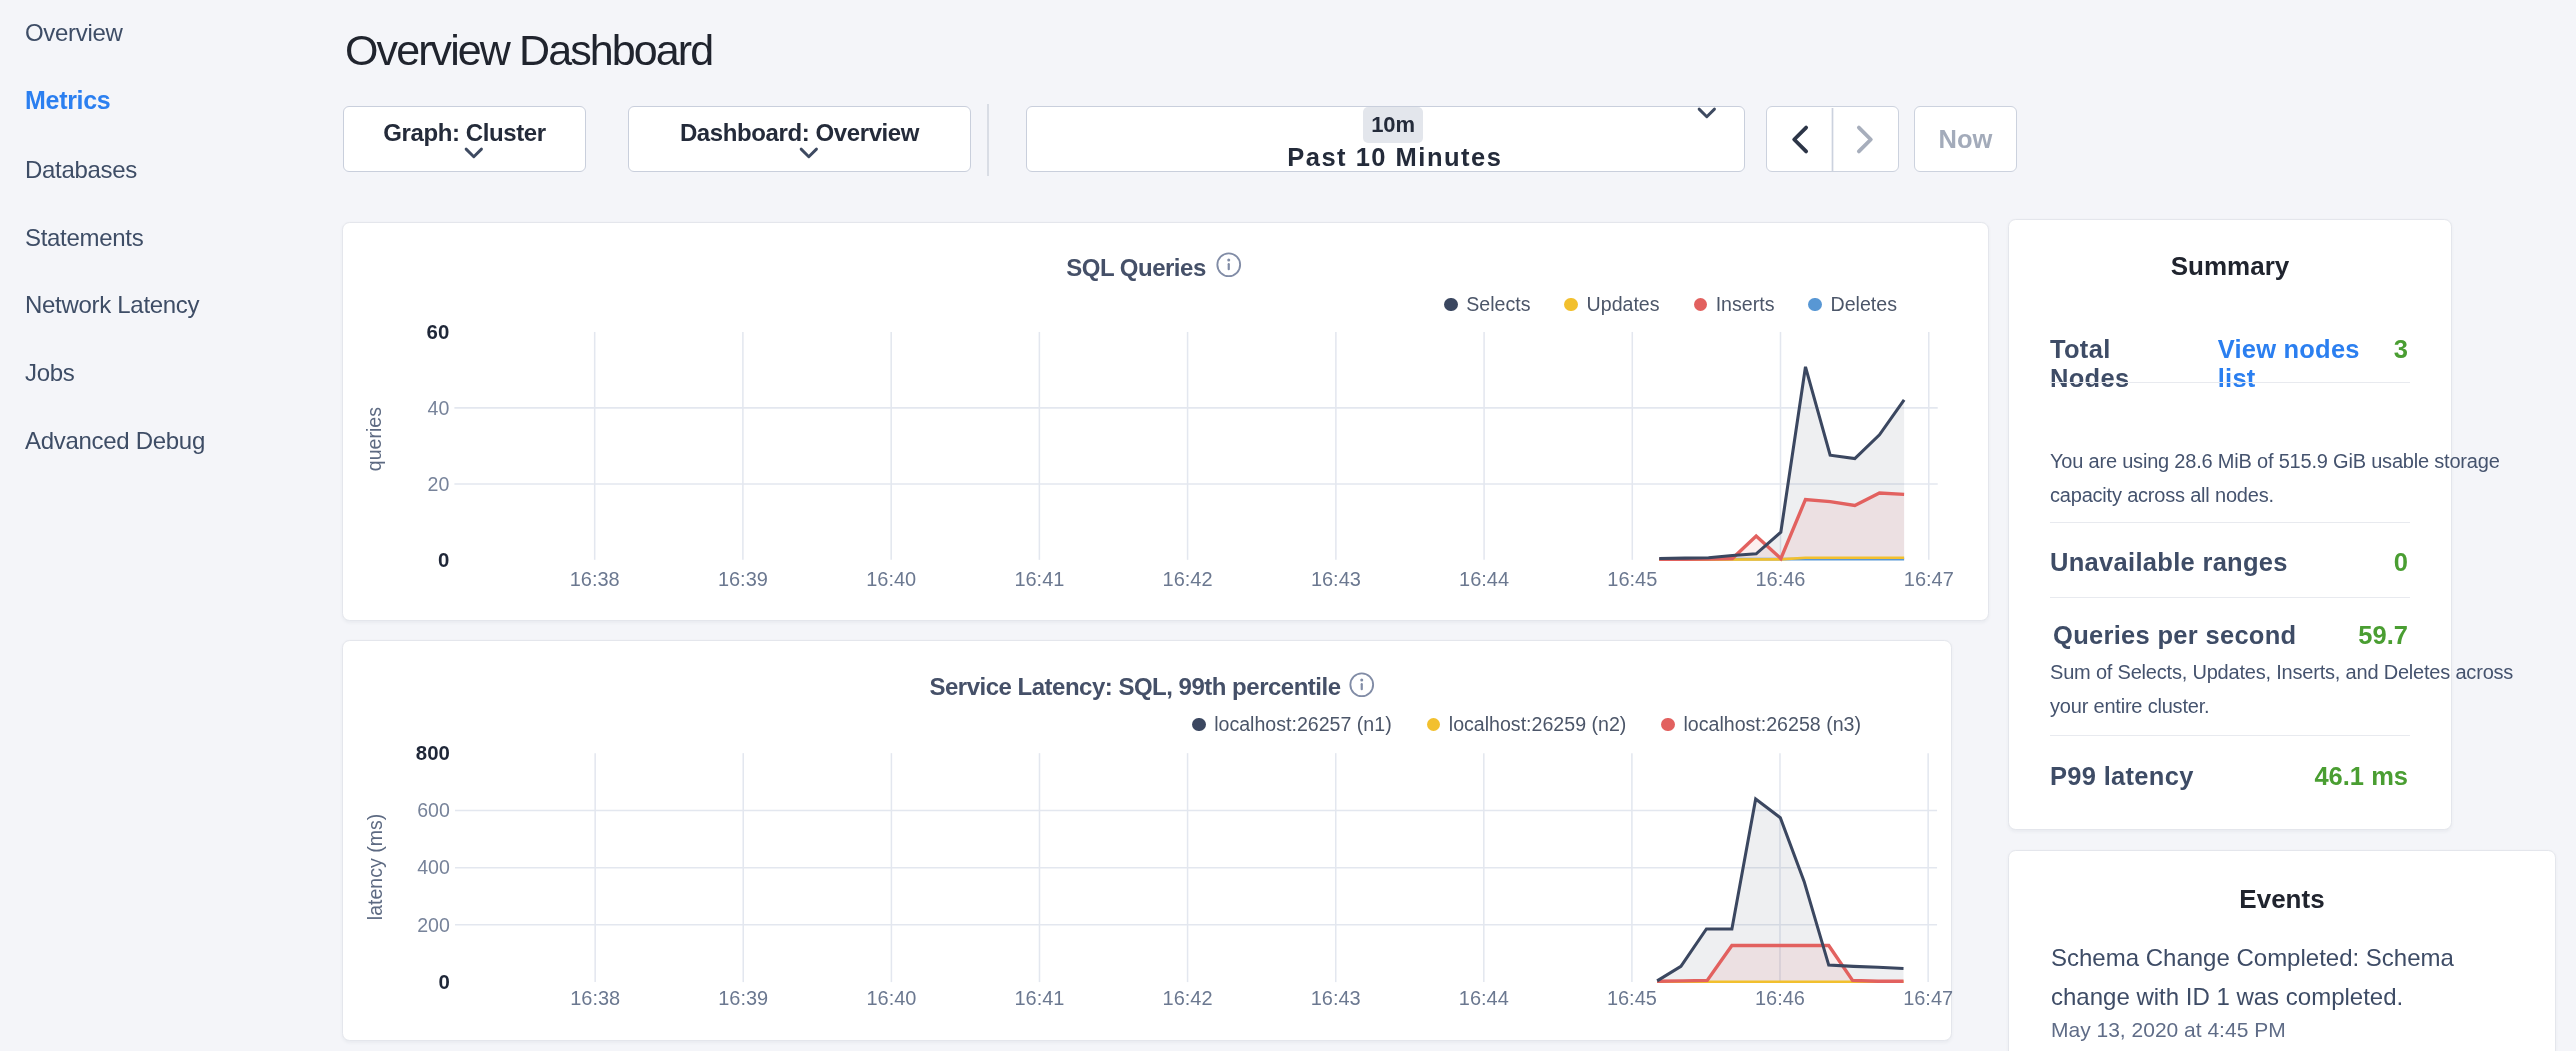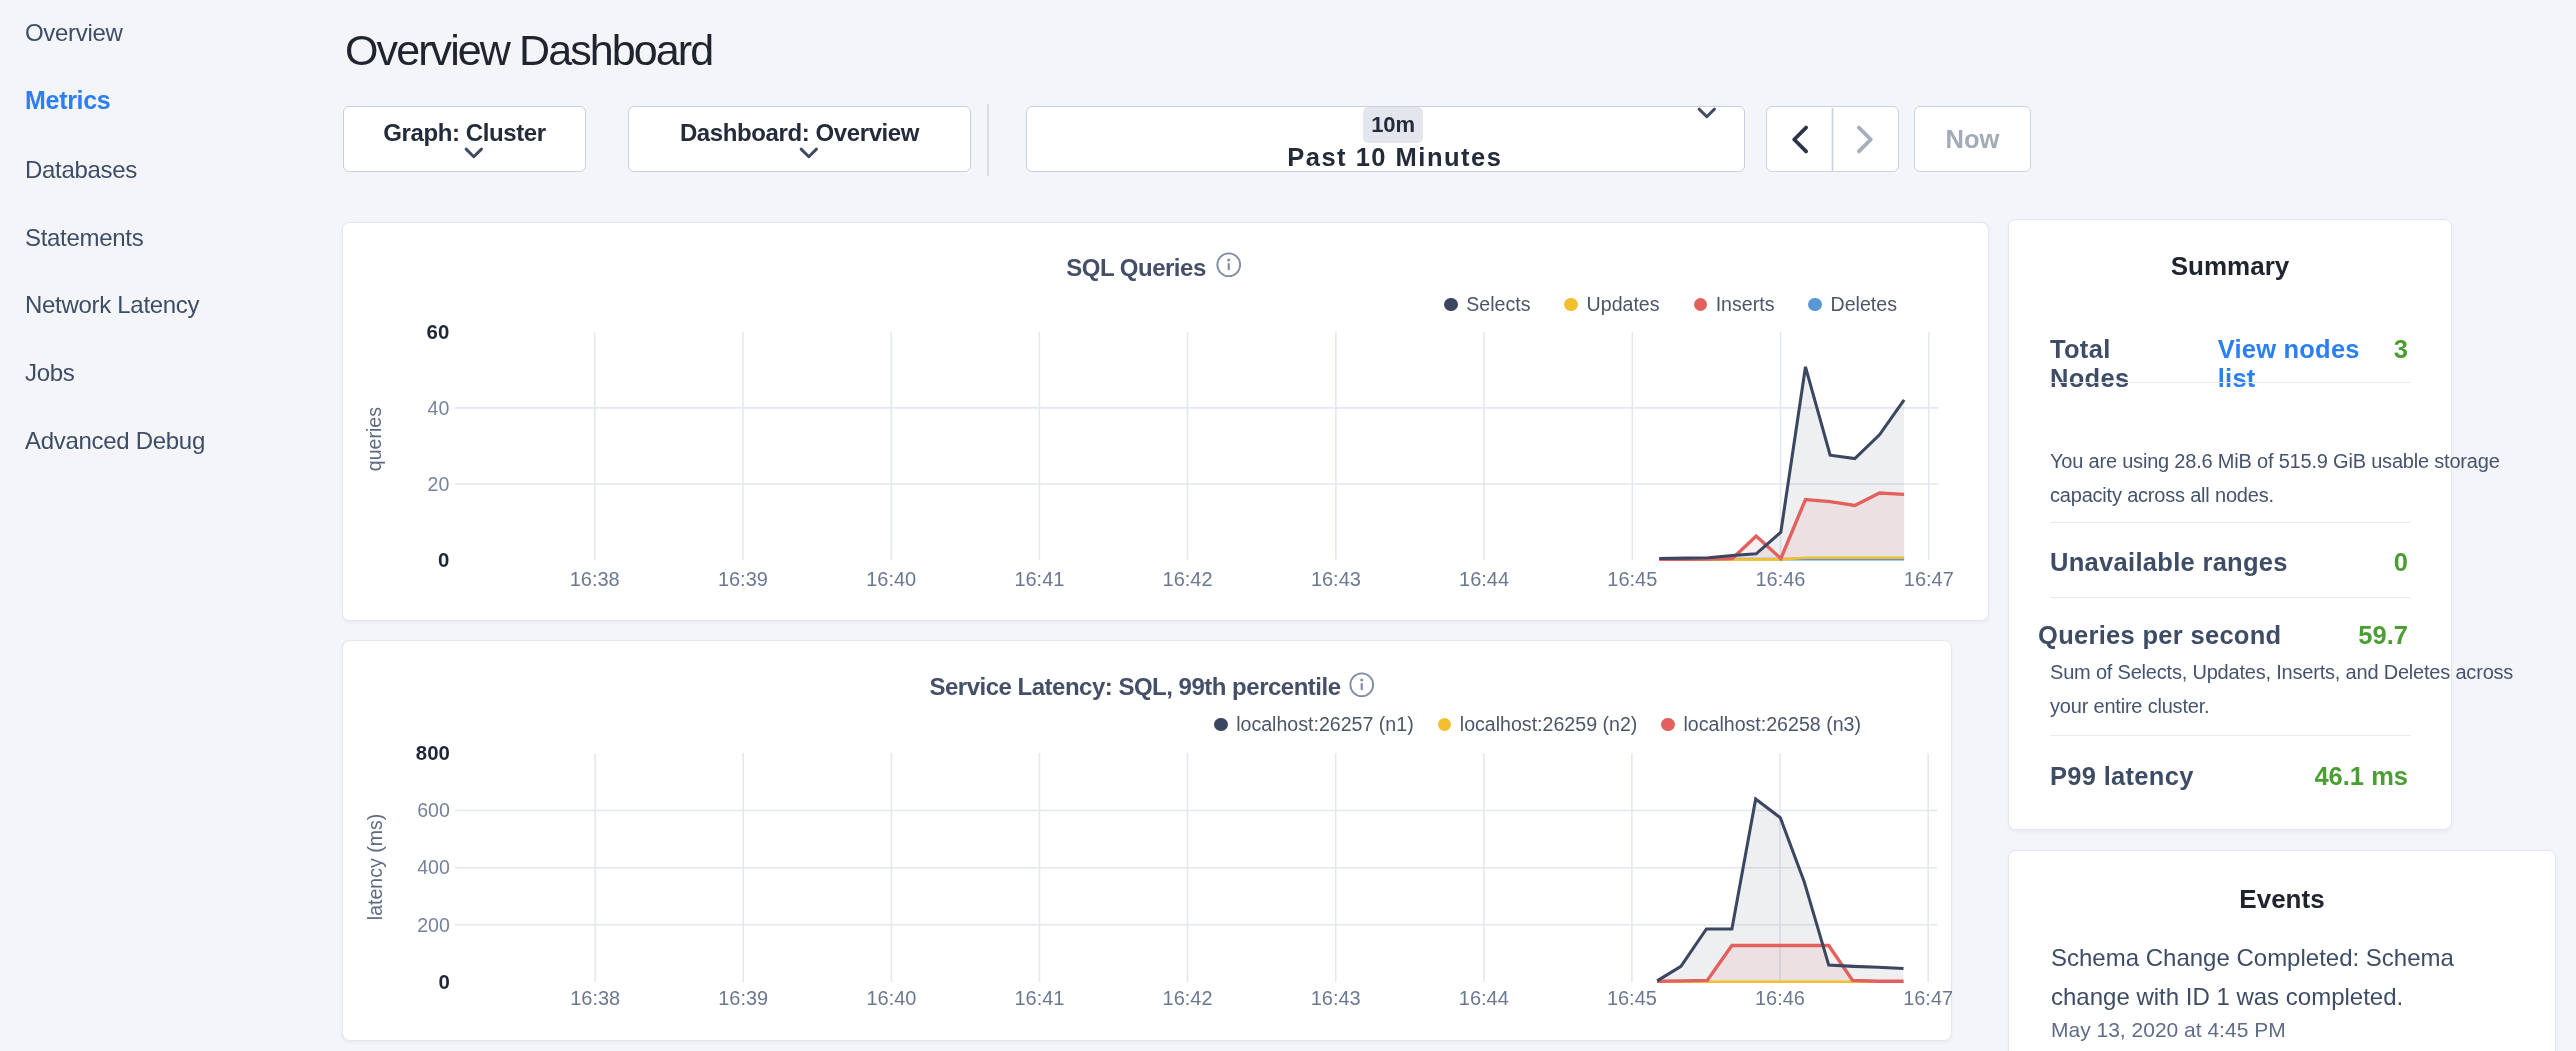--- a/index.html
+++ b/index.html
@@ -44,21 +44,21 @@
       </svg>
     </span>
 </div>
 <div class="btn" style="left:1766px;top:106px;width:133px;height:66px;border-color:#ccd2de">
   <svg width="133" height="63" viewBox="0 0 156 74">
     <line x1="78" y1="0" x2="78" y2="74" stroke="#ccd2de" stroke-width="2"></line>
     <path d="M47 23 L33 37 L47 51" stroke="#2c3547" stroke-width="4.5" fill="none" stroke-linecap="round" stroke-linejoin="round"></path>
     <path d="M109 23 L123 37 L109 51" stroke="#a7aebc" stroke-width="4.5" fill="none" stroke-linecap="round" stroke-linejoin="round"></path>
   </svg>
 </div>
-<div class="btn" style="left:1914px;top:106px;width:117px;height:66px;border-color:#ccd2de">
+<div class="btn" style="left:1914px;top:106px;width:103px;height:66px;border-color:#ccd2de">
   <span style="font-size:25.5px;font-weight:bold;color:#a3abba">Now</span>
 </div>
 
 <div class="panel" style="left:342px;top:222px;width:1647px;height:399px">
   <div style="position:absolute;top:31px;left:793px;transform:translateX(-50%);font-size:24px;font-weight:bold;letter-spacing:-0.5px;color:#455068;white-space:nowrap">SQL Queries</div>
   <div style="position:absolute;left:873px;top:29px;width:25.5px;height:25.5px"><svg width="25.5" height="25.5" viewBox="0 0 30 30">
         <circle cx="15" cy="15" r="13.4" fill="none" stroke="#818ca6" stroke-width="2.2"></circle>
         <circle cx="15" cy="9.3" r="1.8" fill="#818ca6"></circle>
         <rect x="13.7" y="13" width="2.6" height="8.6" rx="1.3" fill="#818ca6"></rect>
       </svg></div>
@@ -117,21 +117,21 @@
 </svg>
 </div>
 
 <div class="panel" style="left:342px;top:640px;width:1610px;height:401px">
   <div style="position:absolute;top:32px;left:792px;transform:translateX(-50%);font-size:24px;font-weight:bold;letter-spacing:-0.5px;color:#455068;white-space:nowrap">Service Latency: SQL, 99th percentile</div>
   <div style="position:absolute;left:1006px;top:31px;width:25.5px;height:25.5px"><svg width="25.5" height="25.5" viewBox="0 0 30 30">
         <circle cx="15" cy="15" r="13.4" fill="none" stroke="#818ca6" stroke-width="2.2"></circle>
         <circle cx="15" cy="9.3" r="1.8" fill="#818ca6"></circle>
         <rect x="13.7" y="13" width="2.6" height="8.6" rx="1.3" fill="#818ca6"></rect>
       </svg></div>
-  <div style="position:absolute;right:90px;top:72px;display:flex;gap:24px;font-size:19.6px;color:#4c5669;align-items:center">
+  <div style="position:absolute;right:90px;top:72px;display:flex;gap:35px;font-size:19.6px;color:#4c5669;align-items:center">
       <div style="display:flex;align-items:center">
         <span style="width:13.6px;height:13.6px;border-radius:50%;background:#3b4760;margin-right:8.5px;flex:none"></span>
         <span>localhost:26257 (n1)</span>
       </div>
       <div style="display:flex;align-items:center">
         <span style="width:13.6px;height:13.6px;border-radius:50%;background:#f2c02e;margin-right:8.5px;flex:none"></span>
         <span>localhost:26259 (n2)</span>
       </div>
       <div style="display:flex;align-items:center">
         <span style="width:13.6px;height:13.6px;border-radius:50%;background:#e2615f;margin-right:8.5px;flex:none"></span>
@@ -184,21 +184,21 @@
     <span style="font-size:25.5px;font-weight:bold;color:#4a9e32;margin-left:auto">3</span>
   </div>
   <div style="position:absolute;left:41px;right:41px;top:162px;border-top:1.7px solid #e8eaef"></div>
   <div style="position:absolute;left:41px;right:37px;top:224px;font-size:20px;letter-spacing:-0.2px;line-height:34px;color:#45536e;white-space:nowrap">You are using 28.6 MiB of 515.9 GiB usable storage<br>capacity across all nodes.</div>
   <div style="position:absolute;left:41px;right:41px;top:302px;border-top:1.7px solid #e8eaef"></div>
   <div style="position:absolute;left:41px;right:43px;top:328px;display:flex;align-items:baseline">
     <span style="font-size:25.5px;font-weight:bold;color:#3e4c66;letter-spacing:0.3px">Unavailable ranges</span>
     <span style="font-size:25.5px;font-weight:bold;color:#4a9e32;margin-left:auto">0</span>
   </div>
   <div style="position:absolute;left:41px;right:41px;top:377px;border-top:1.7px solid #e8eaef"></div>
-  <div style="position:absolute;left:29px;right:43px;top:401px;display:flex;align-items:flex-end">
+  <div style="position:absolute;left:44px;right:43px;top:401px;display:flex;align-items:flex-end">
     <span style="font-size:25.5px;font-weight:bold;color:#3e4c66;letter-spacing:0.3px">Queries per second</span>
     <span style="font-size:25.5px;font-weight:bold;color:#4a9e32;margin-left:auto">59.7</span>
   </div>
   <div style="position:absolute;left:41px;right:37px;top:435px;font-size:20px;letter-spacing:-0.2px;line-height:34px;color:#45536e;white-space:nowrap">Sum of Selects, Updates, Inserts, and Deletes across<br>your entire cluster.</div>
   <div style="position:absolute;left:41px;right:41px;top:515px;border-top:1.7px solid #e8eaef"></div>
   <div style="position:absolute;left:41px;right:43px;top:542px;display:flex;align-items:baseline">
     <span style="font-size:25.5px;font-weight:bold;color:#3e4c66;letter-spacing:0.3px">P99 latency</span>
     <span style="font-size:25.5px;font-weight:bold;color:#4a9e32;margin-left:auto">46.1 ms</span>
   </div>
 </div>

